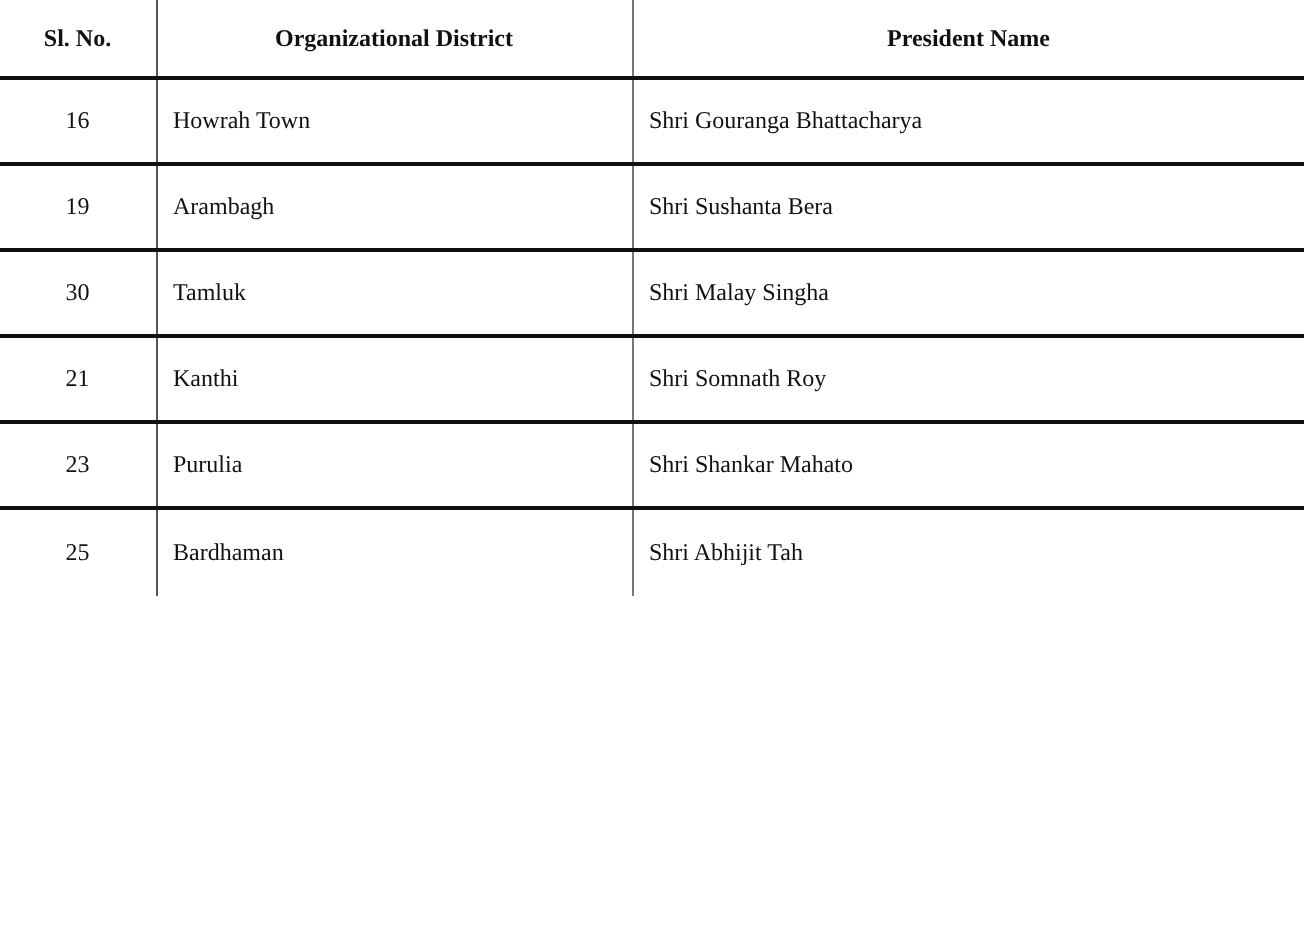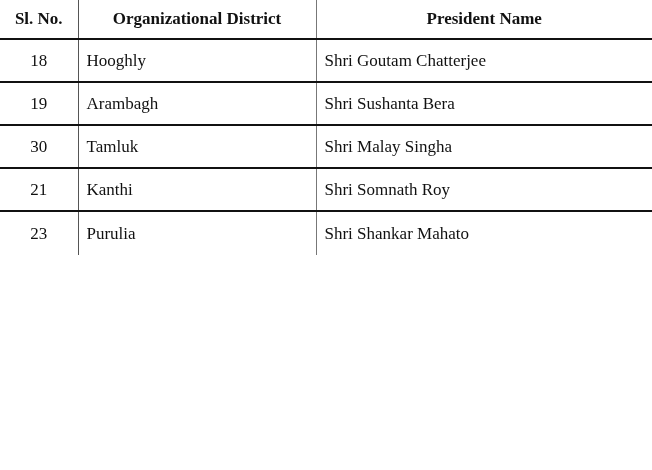--- a/index.html
+++ b/index.html
@@ -17,21 +17,21 @@
     table {
       border-collapse: collapse;
       width: 652px;
       table-layout: fixed;
     }
     col.c1 { width: 78px; }
     col.c2 { width: 238px; }
     col.c3 { width: 336px; }
     th, td {
       padding: 0;
-      font-size: 17px;
+      font-size: 12px;
       vertical-align: middle;
     }
     thead th {
       height: 38px;
       font-weight: bold;
       text-align: center;
       border-bottom: 2px solid #111;
     }
     tbody td {
       height: 41px;
@@ -66,23 +66,23 @@
   </colgroup>
   <thead>
     <tr>
       <th class="col-1">Sl. No.</th>
       <th class="col-2">Organizational District</th>
       <th class="col-3">President Name</th>
     </tr>
   </thead>
   <tbody>
     <tr>
-      <td class="col-1">18</td>
-      <td class="col-2">Hooghly</td>
-      <td class="col-3">Shri Goutam Chatterjee</td>
+      <td class="col-1">16</td>
+      <td class="col-2">Howrah Town</td>
+      <td class="col-3">Shri Gouranga Bhattacharya</td>
     </tr>
     <tr>
       <td class="col-1">19</td>
       <td class="col-2">Arambagh</td>
       <td class="col-3">Shri Sushanta Bera</td>
     </tr>
     <tr>
       <td class="col-1">30</td>
       <td class="col-2">Tamluk</td>
       <td class="col-3">Shri Malay Singha</td>
@@ -90,14 +90,19 @@
     <tr>
       <td class="col-1">21</td>
       <td class="col-2">Kanthi</td>
       <td class="col-3">Shri Somnath Roy</td>
     </tr>
     <tr>
       <td class="col-1">23</td>
       <td class="col-2">Purulia</td>
       <td class="col-3">Shri Shankar Mahato</td>
     </tr>
+    <tr>
+      <td class="col-1">25</td>
+      <td class="col-2">Bardhaman</td>
+      <td class="col-3">Shri Abhijit Tah</td>
+    </tr>
   </tbody>
 </table>
 
 </body></html>

